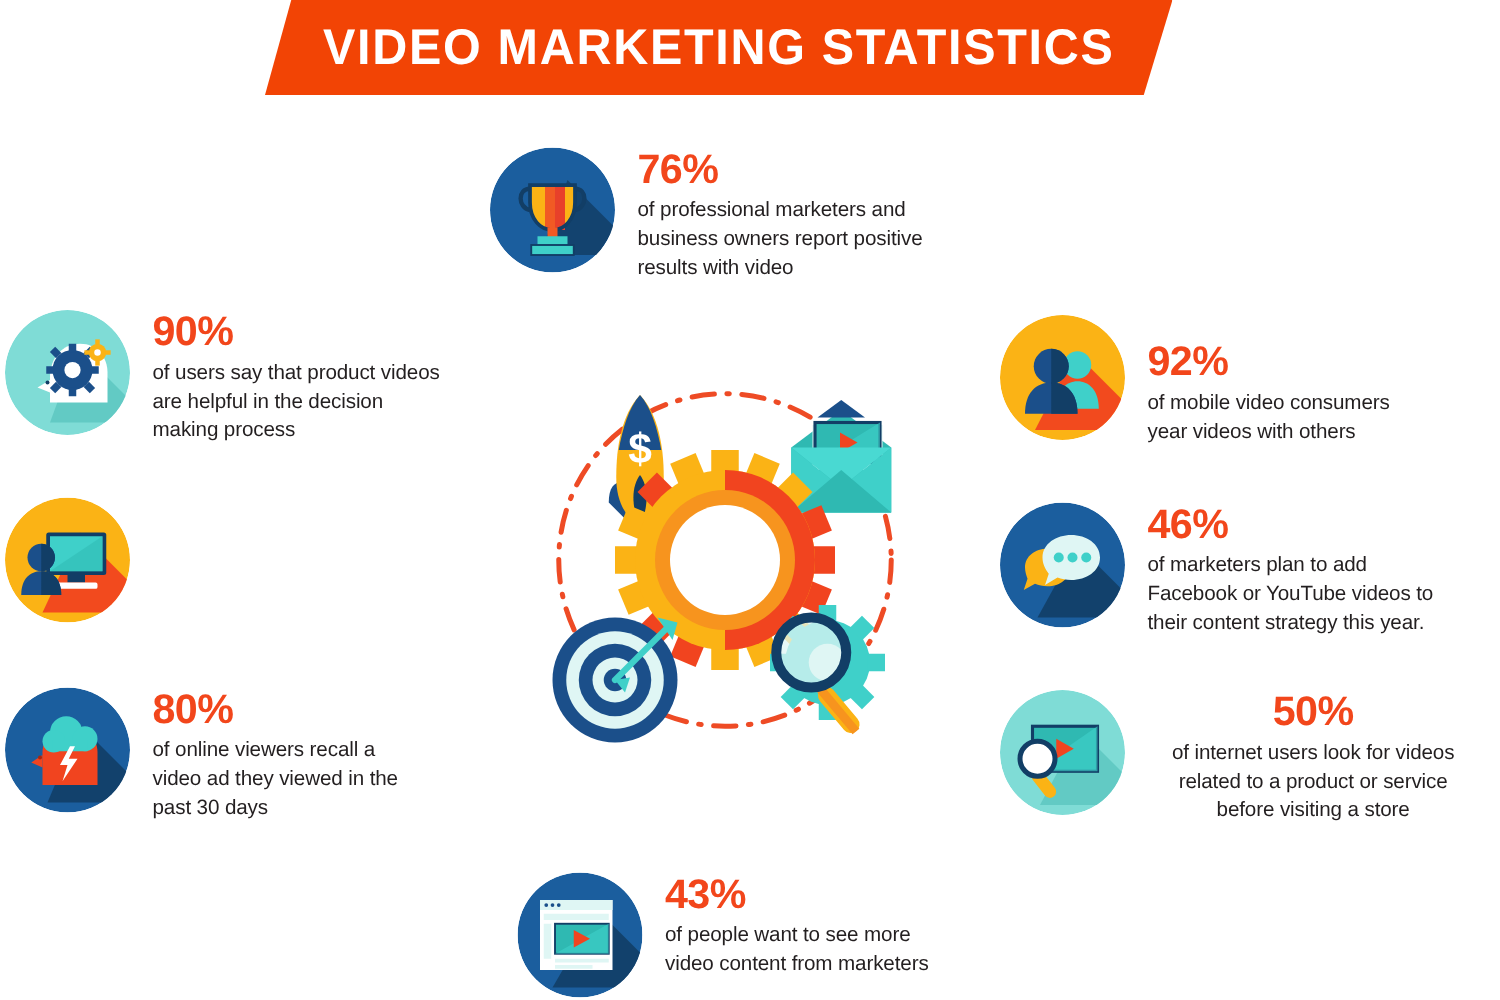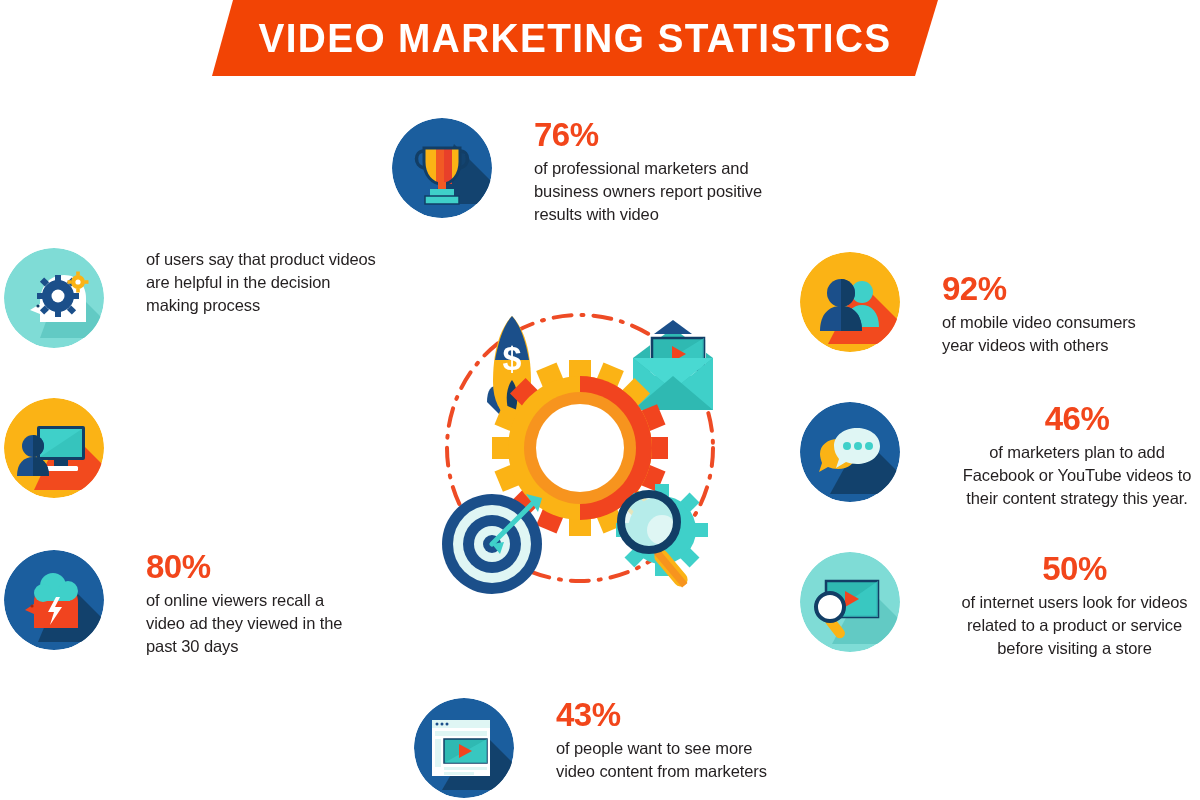--- a/index.html
+++ b/index.html
@@ -25,21 +25,21 @@
     color:#ffffff;
     font-size:40px;
     font-weight:bold;
     letter-spacing:1.4px;
     font-family:"Liberation Sans", sans-serif;
     transform:scaleX(0.97);
     white-space:nowrap;
   }
 
   
-  .stat{position:absolute;display:flex;align-items:flex-start;gap:24px;}
+  .stat{position:absolute;display:flex;align-items:flex-start;}
   .badge{
     position:relative;width:100px;height:100px;border-radius:50%;
     flex:0 0 100px;overflow:hidden;
   }
   .badge svg{display:block;width:100px;height:100px;}
   .stat-text{margin-left:18px;}
   .pct{
     color:#F2461B;
     font-size:33px;
     font-weight:bold;
@@ -60,21 +60,21 @@
   #stat-76 .stat-text{width:280px;}
   #stat-90{left:4px;top:248px;}
   #stat-90 .stat-text{width:270px;}
   #stat-75{left:4px;top:398px;}
   #stat-75 .stat-text{width:275px;}
   #stat-80{left:4px;top:550px;}
   #stat-80 .stat-text{width:270px;}
   #stat-92{left:800px;top:252px;}
   #stat-92 .stat-text{width:265px;margin-top:20px;}
   #stat-46{left:800px;top:402px;}
-  #stat-46 .stat-text{width:270px;text-align:center;}
+  #stat-46 .stat-text{width:270px;}
   #stat-50{left:800px;top:552px;}
   #stat-50 .stat-text{width:265px;text-align:center;}
   #stat-43{left:414px;top:698px;}
   #stat-43 .stat-text{width:280px;}
 
   
   .center-art{position:absolute;left:420px;top:298px;width:320px;height:300px;}
   .center-art svg{display:block;}
 </style>
 </head>
@@ -140,20 +140,21 @@
             <rect x="-1.8" y="-10.5" width="3.6" height="4"></rect>
             <rect x="-1.8" y="6.5" width="3.6" height="4"></rect>
             <rect x="-10.5" y="-1.8" width="4" height="3.6"></rect>
             <rect x="6.5" y="-1.8" width="4" height="3.6"></rect>
           </g>
           <circle r="2.6" fill="#FFFFFF"></circle>
         </g>
       </svg>
     </div>
     <div class="stat-text">
+      <div class="pct">90%</div>
       <div class="desc">of users say that product videos
 are helpful in the decision
 making process</div>
     </div>
   </div>
 
   <div class="stat" id="stat-75">
     <div class="badge">
       <svg viewBox="0 0 100 100">
         <circle cx="50" cy="50" r="50" fill="#FBB315"></circle>

